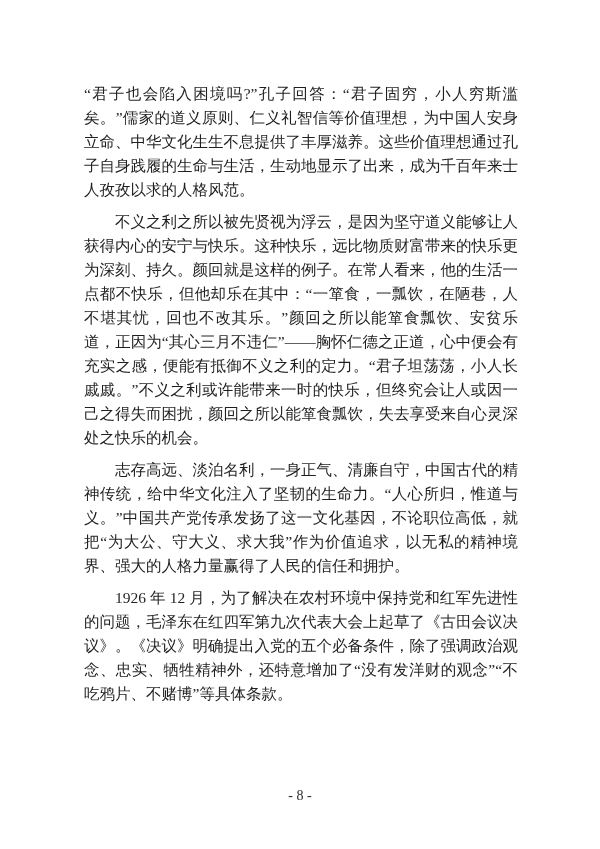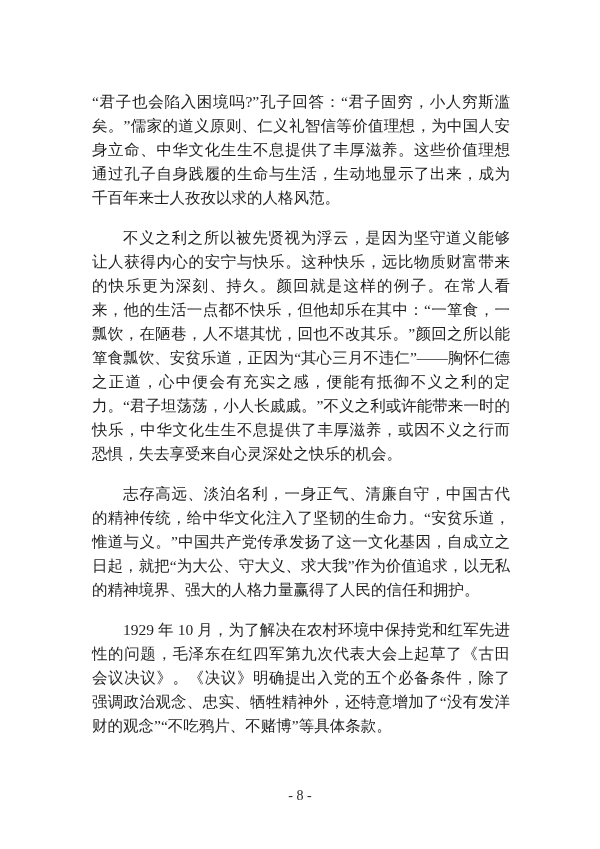--- a/index.html
+++ b/index.html
@@ -20,21 +20,21 @@
     top: 74px;
     left: 76px;
     width: 450px;
     color: #1f1f1f;
     font-size: 15.5px;
     line-height: 24px;
     text-align: justify;
     text-justify: inter-ideograph;
   }
   .para {
-    margin: 16px;
+    margin: 8px;
     padding: 0;
     text-indent: 2em;
   }
   .para.no-indent {
     text-indent: 0;
   }
   .footer {
     position: absolute;
     top: 786px;
     left: 0;
@@ -45,18 +45,18 @@
     line-height: 20px;
     font-family: "Liberation Serif", "DejaVu Serif", serif;
   }
 </style>
 </head>
 <body>
 
 <div class="page">
   <div class="content">
     <p class="para no-indent">“君子也会陷入困境吗?”孔子回答：“君子固穷，小人穷斯滥矣。”儒家的道义原则、仁义礼智信等价值理想，为中国人安身立命、中华文化生生不息提供了丰厚滋养。这些价值理想通过孔子自身践履的生命与生活，生动地显示了出来，成为千百年来士人孜孜以求的人格风范。</p>
-    <p class="para">不义之利之所以被先贤视为浮云，是因为坚守道义能够让人获得内心的安宁与快乐。这种快乐，远比物质财富带来的快乐更为深刻、持久。颜回就是这样的例子。在常人看来，他的生活一点都不快乐，但他却乐在其中：“一箪食，一瓢饮，在陋巷，人不堪其忧，回也不改其乐。”颜回之所以能箪食瓢饮、安贫乐道，正因为“其心三月不违仁”——胸怀仁德之正道，心中便会有充实之感，便能有抵御不义之利的定力。“君子坦荡荡，小人长戚戚。”不义之利或许能带来一时的快乐，中华文化生生不息提供了丰厚滋养，或因不义之行而恐惧，失去享受来自心灵深处之快乐的机会。</p>
-    <p class="para">志存高远、淡泊名利，一身正气、清廉自守，中国古代的精神传统，给中华文化注入了坚韧的生命力。“安贫乐道，惟道与义。”中国共产党传承发扬了这一文化基因，自成立之日起，就把“为大公、守大义、求大我”作为价值追求，以无私的精神境界、强大的人格力量赢得了人民的信任和拥护。</p>
-    <p class="para">1929 年 10 月，为了解决在农村环境中保持党和红军先进性的问题，毛泽东在红四军第九次代表大会上起草了《古田会议决议》。《决议》明确提出入党的五个必备条件，除了强调政治观念、忠实、牺牲精神外，还特意增加了“没有发洋财的观念”“不吃鸦片、不赌博”等具体条款。</p>
+    <p class="para">不义之利之所以被先贤视为浮云，是因为坚守道义能够让人获得内心的安宁与快乐。这种快乐，远比物质财富带来的快乐更为深刻、持久。颜回就是这样的例子。在常人看来，他的生活一点都不快乐，但他却乐在其中：“一箪食，一瓢饮，在陋巷，人不堪其忧，回也不改其乐。”颜回之所以能箪食瓢饮、安贫乐道，正因为“其心三月不违仁”——胸怀仁德之正道，心中便会有充实之感，便能有抵御不义之利的定力。“君子坦荡荡，小人长戚戚。”不义之利或许能带来一时的快乐，但终究会让人或因一己之得失而困扰，颜回之所以能箪食瓢饮，失去享受来自心灵深处之快乐的机会。</p>
+    <p class="para">志存高远、淡泊名利，一身正气、清廉自守，中国古代的精神传统，给中华文化注入了坚韧的生命力。“人心所归，惟道与义。”中国共产党传承发扬了这一文化基因，不论职位高低，就把“为大公、守大义、求大我”作为价值追求，以无私的精神境界、强大的人格力量赢得了人民的信任和拥护。</p>
+    <p class="para">1926 年 12 月，为了解决在农村环境中保持党和红军先进性的问题，毛泽东在红四军第九次代表大会上起草了《古田会议决议》。《决议》明确提出入党的五个必备条件，除了强调政治观念、忠实、牺牲精神外，还特意增加了“没有发洋财的观念”“不吃鸦片、不赌博”等具体条款。</p>
   </div>
   <div class="footer">- 8 -</div>
 </div>
 
 </body></html>

